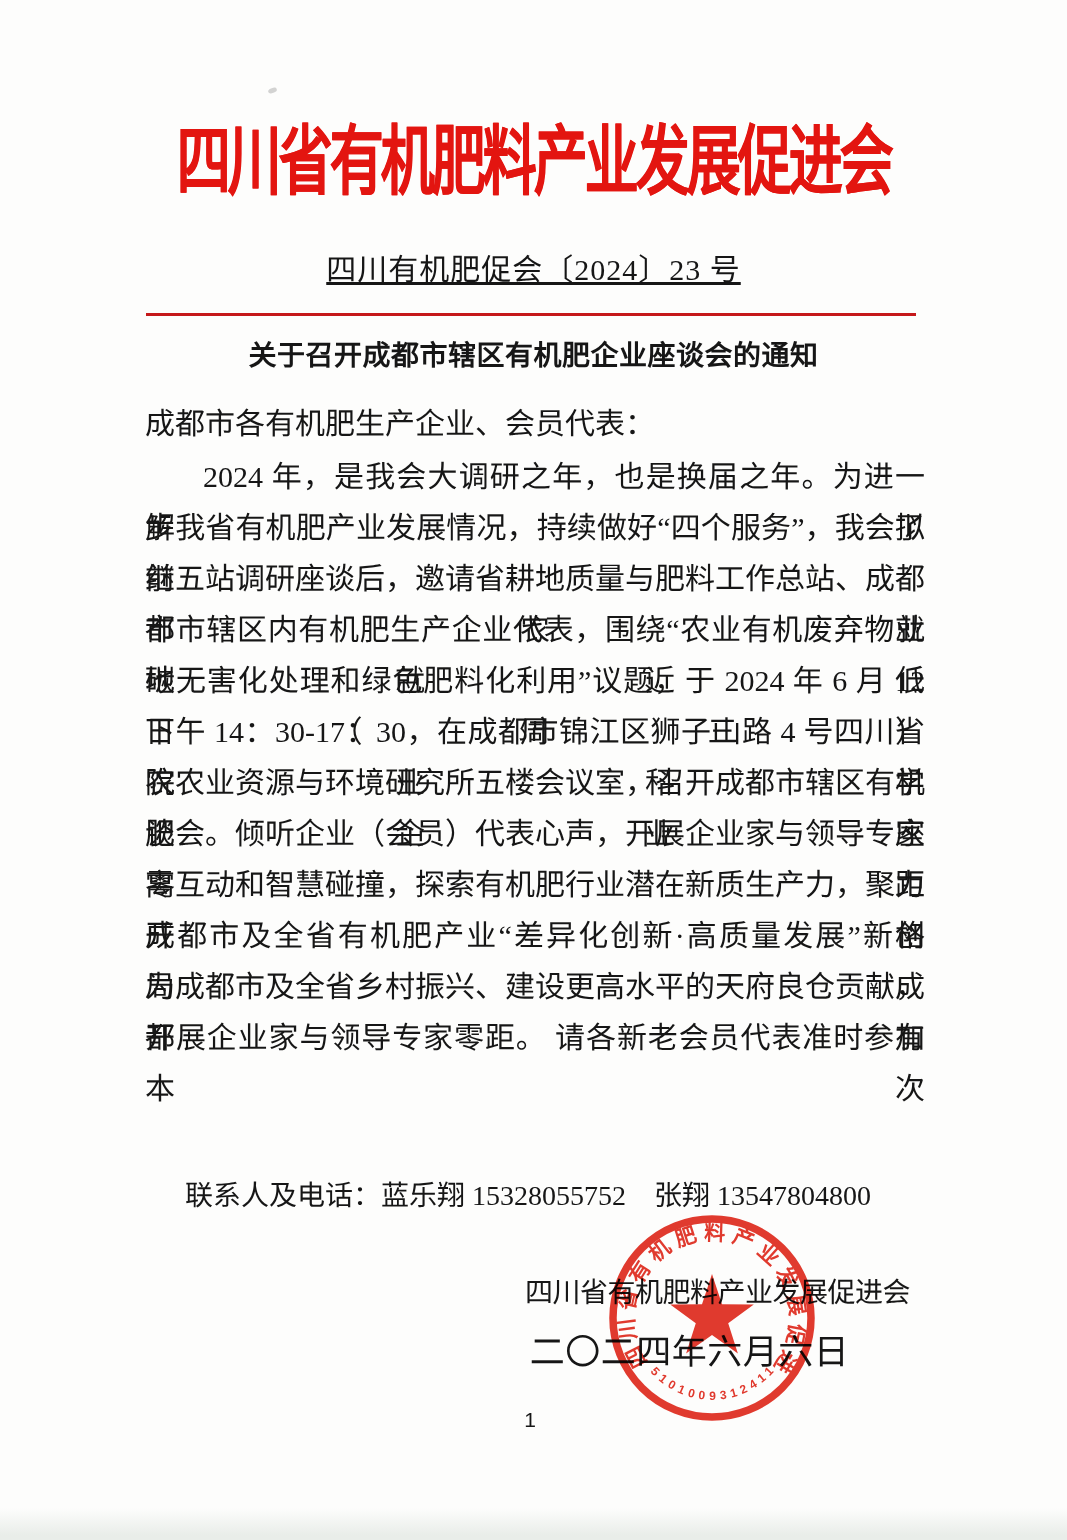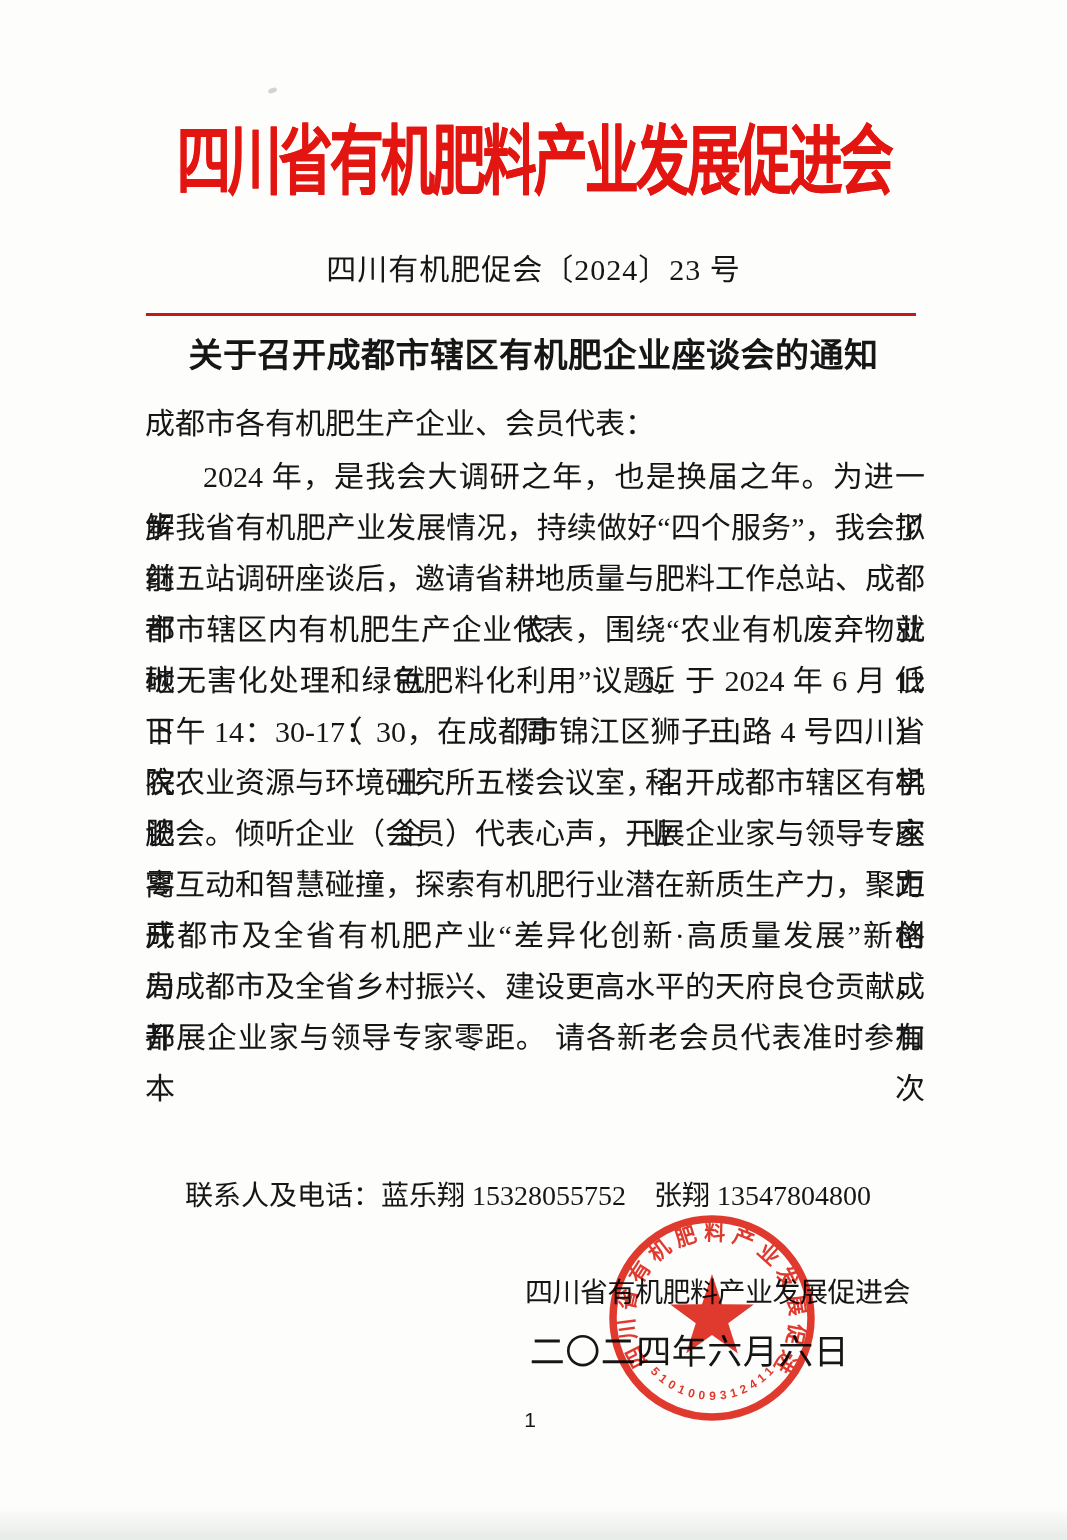--- a/index.html
+++ b/index.html
@@ -31,32 +31,33 @@
     transform: scaleY(1.42);
     white-space: nowrap;
     text-shadow: 0.5px 0 0 var(--header-red, #e31510);
   }
 
   
   .doc-number {
     left: 0; top: 250px; width: 1067px;
     text-align: center; font-size: 30px; line-height: 40px;
     letter-spacing: 1px;
+    text-decoration: underline;
   }
 
   
   .red-rule {
     left: 146px; top: 313px; width: 770px; height: 3px;
     background: var(--rule-red, #c5181a);
   }
 
   
   .notice-title {
     left: 0; top: 337px; width: 1067px;
-    text-align: center; font-size: 34px; font-weight: bold;
+    text-align: center; font-size: 28px; font-weight: bold;
     line-height: 38px; letter-spacing: 0.5px;
   }
 
   .salutation {
     left: 145px; top: 404px; width: 800px;
     font-size: 30px; line-height: 40px; font-family: Liberation Serif, serif;
   }
 
   
   .body-block { left: 145px; top: 451px; width: 780px; }

